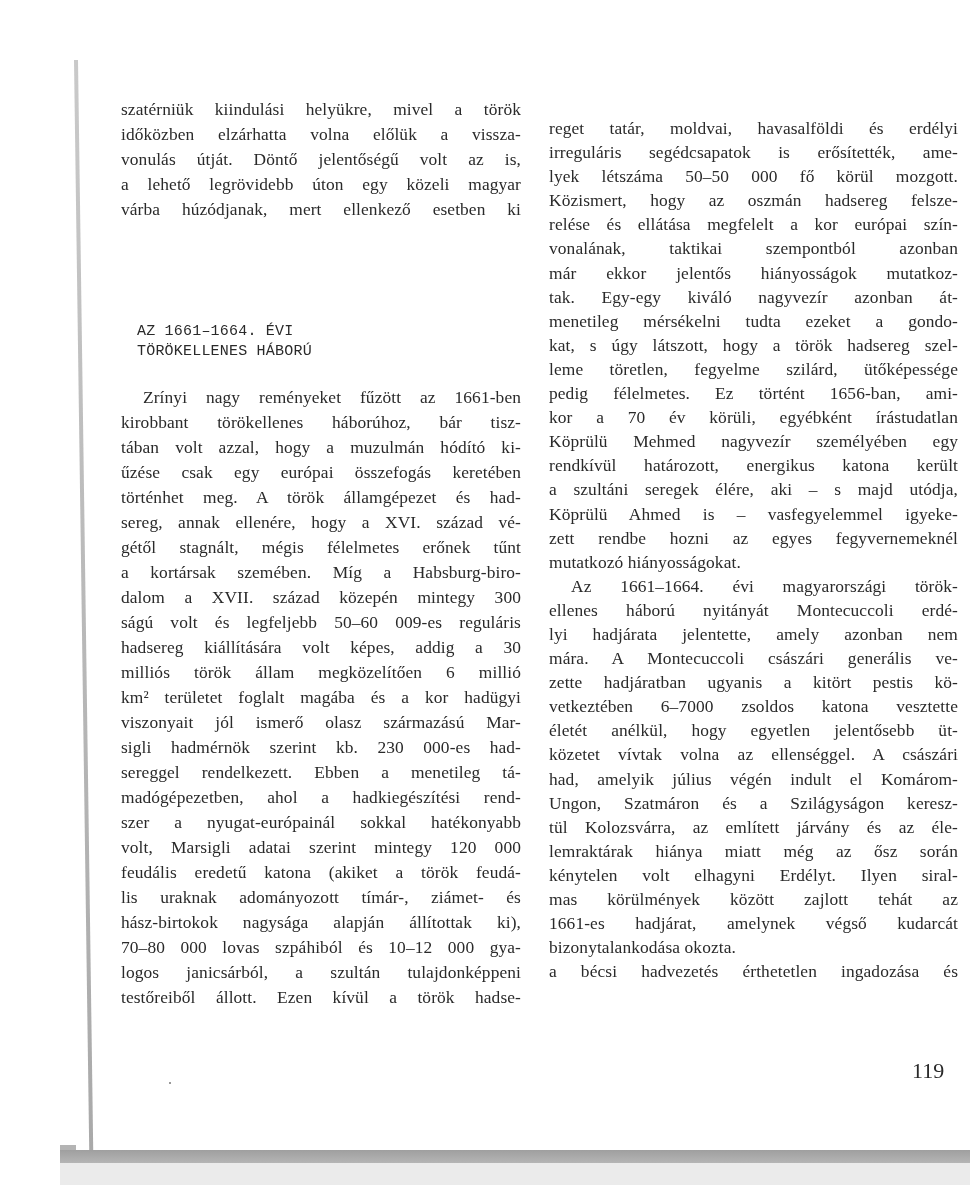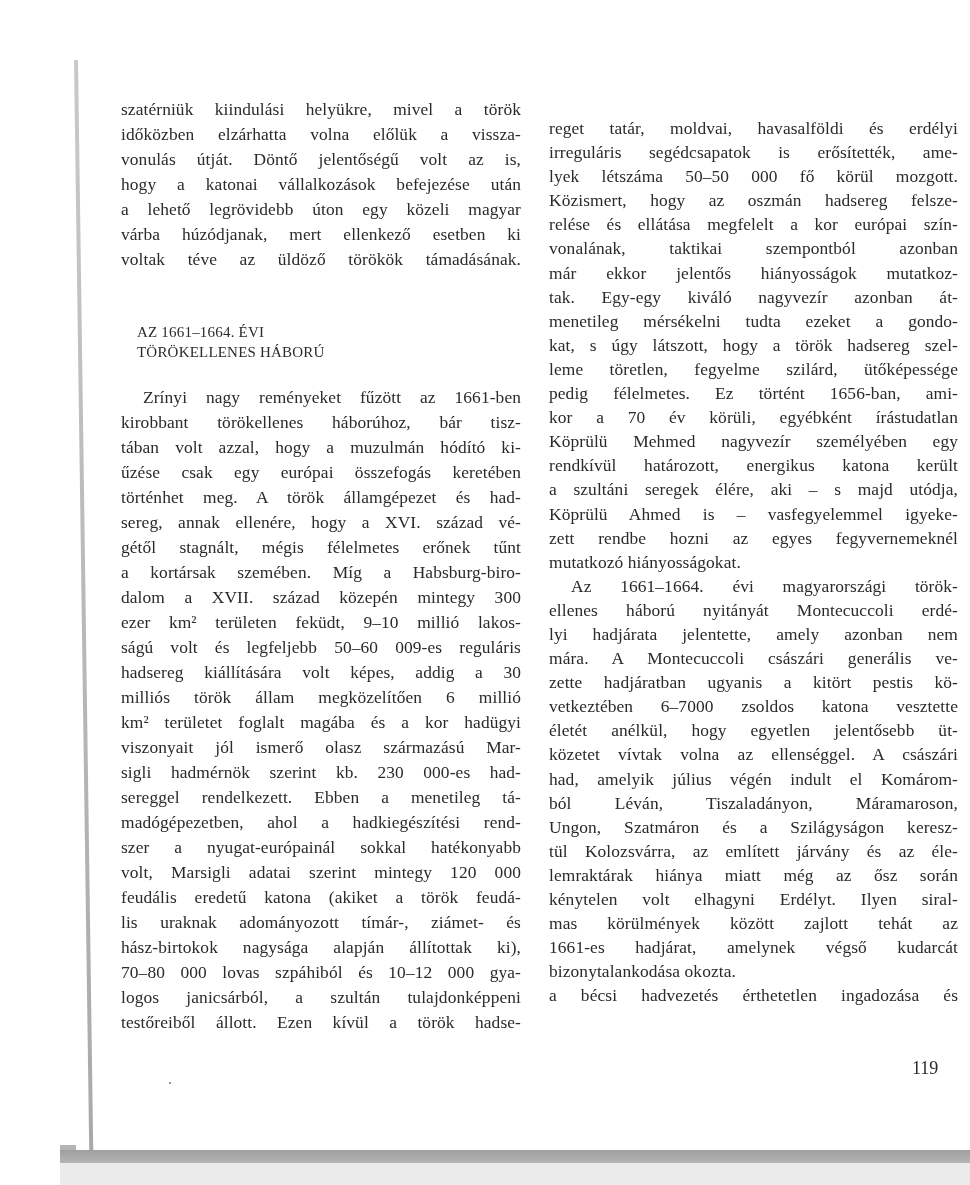--- a/index.html
+++ b/index.html
@@ -38,62 +38,59 @@
   }
   .line.last { text-align-last: left; }
   .col-right .line { height: 24.1px; line-height: 24.1px; }
   .indent { padding-left: 22px; }
   .heading {
     position: absolute; left: 137px; top: 322px;
     font-family: "Liberation Serif", "DejaVu Serif", serif;
     font-size: 15px; line-height: 20px; color: #2a2a2a;
     letter-spacing: 0.2px;
   }
-  .heading span { display: block; }
+  .heading span { display: block; font-family: Liberation Mono, monospace; }
   .page-number {
     position: absolute; left: 912px; top: 1058px;
     font-family: "Liberation Serif", "DejaVu Serif", serif;
-    font-size: 18px; color: #2a2a2a;
+    font-size: 22px; color: #2a2a2a;
   }
   .speck { position: absolute; width: 2px; height: 2px; background: #777; border-radius: 1px; }
 </style>
 </head>
 <body>
 
 <div class="page-edge-left"></div>
 <div class="bottom-left-corner"></div>
 <div class="bottom-band"></div>
 <div class="bottom-below"></div>
 
 <div class="col col-left" style="top:97px;">
   <span class="line">szatérniük kiindulási helyükre, mivel a török</span>
   <span class="line">időközben elzárhatta volna előlük a vissza-</span>
   <span class="line">vonulás útját. Döntő jelentőségű volt az is,</span>
-  <span class="line">hogy a katonai vállalkozások befejezése után</span>
   <span class="line">a lehető legrövidebb úton egy közeli magyar</span>
   <span class="line">várba húzódjanak, mert ellenkező esetben ki</span>
-  <span class="line">voltak téve az üldöző törökök támadásának.</span>
 </div>
 
 <div class="heading">
   <span>AZ 1661–1664. ÉVI</span>
   <span>TÖRÖKELLENES HÁBORÚ</span>
 </div>
 
 <div class="col col-left" style="top:385px;">
   <span class="line indent">Zrínyi nagy reményeket fűzött az 1661-ben</span>
   <span class="line">kirobbant törökellenes háborúhoz, bár tisz-</span>
   <span class="line">tában volt azzal, hogy a muzulmán hódító ki-</span>
   <span class="line">űzése csak egy európai összefogás keretében</span>
   <span class="line">történhet meg. A török államgépezet és had-</span>
   <span class="line">sereg, annak ellenére, hogy a XVI. század vé-</span>
   <span class="line">gétől stagnált, mégis félelmetes erőnek tűnt</span>
   <span class="line">a kortársak szemében. Míg a Habsburg-biro-</span>
   <span class="line">dalom a XVII. század közepén mintegy 300</span>
-  <span class="line">ezer km² területen feküdt, 9–10 millió lakos-</span>
   <span class="line">ságú volt és legfeljebb 50–60 009-es reguláris</span>
   <span class="line">hadsereg kiállítására volt képes, addig a 30</span>
   <span class="line">milliós török állam megközelítően 6 millió</span>
   <span class="line">km² területet foglalt magába és a kor hadügyi</span>
   <span class="line">viszonyait jól ismerő olasz származású Mar-</span>
   <span class="line">sigli hadmérnök szerint kb. 230 000-es had-</span>
   <span class="line">sereggel rendelkezett. Ebben a menetileg tá-</span>
   <span class="line">madógépezetben, ahol a hadkiegészítési rend-</span>
   <span class="line">szer a nyugat-európainál sokkal hatékonyabb</span>
   <span class="line">volt, Marsigli adatai szerint mintegy 120 000</span>
@@ -127,21 +124,20 @@
   <span class="line last">mutatkozó hiányosságokat.</span>
   <span class="line indent">Az 1661–1664. évi magyarországi török-</span>
   <span class="line">ellenes háború nyitányát Montecuccoli erdé-</span>
   <span class="line">lyi hadjárata jelentette, amely azonban nem</span>
   <span class="line">mára. A Montecuccoli császári generális ve-</span>
   <span class="line">zette hadjáratban ugyanis a kitört pestis kö-</span>
   <span class="line">vetkeztében 6–7000 zsoldos katona vesztette</span>
   <span class="line">életét anélkül, hogy egyetlen jelentősebb üt-</span>
   <span class="line">közetet vívtak volna az ellenséggel. A császári</span>
   <span class="line">had, amelyik július végén indult el Komárom-</span>
-  <span class="line">ból Léván, Tiszaladányon, Máramaroson,</span>
   <span class="line">Ungon, Szatmáron és a Szilágyságon keresz-</span>
   <span class="line">tül Kolozsvárra, az említett járvány és az éle-</span>
   <span class="line">lemraktárak hiánya miatt még az ősz során</span>
   <span class="line">kénytelen volt elhagyni Erdélyt. Ilyen siral-</span>
   <span class="line">mas körülmények között zajlott tehát az</span>
   <span class="line">1661-es hadjárat, amelynek végső kudarcát</span>
   <span class="line last">bizonytalankodása okozta.</span>
   <span class="line">a bécsi hadvezetés érthetetlen ingadozása és</span>
 </div>
 

